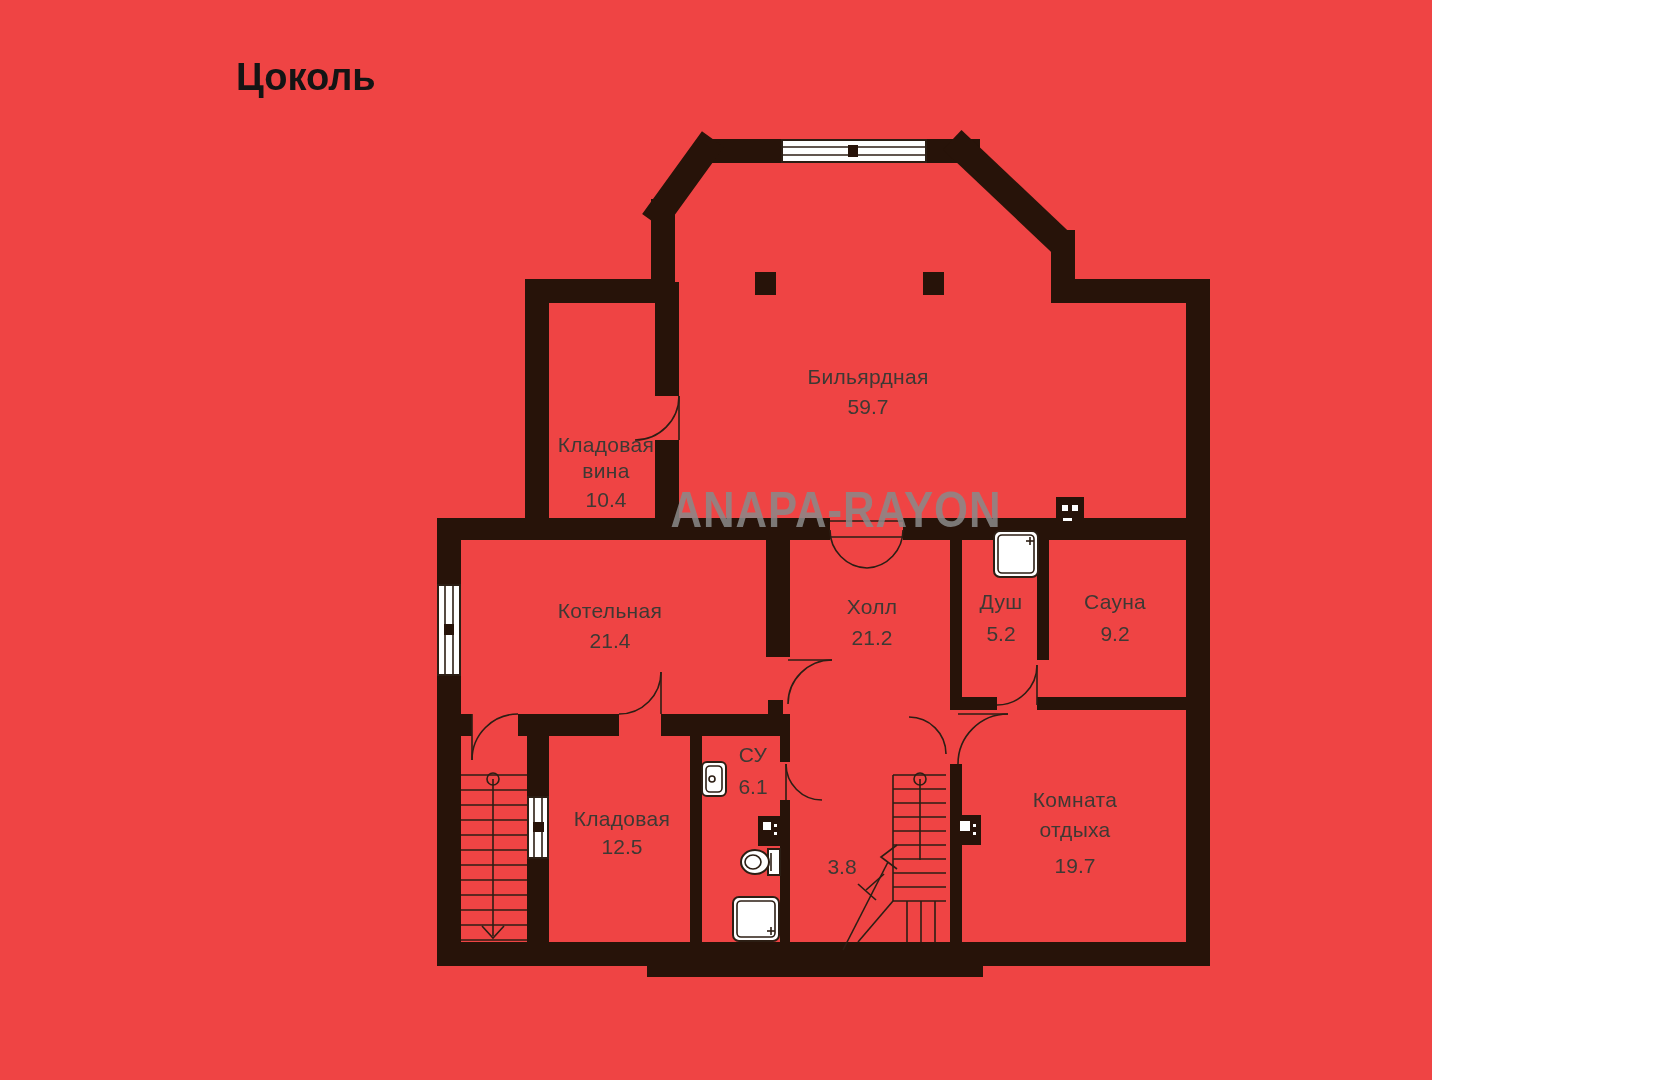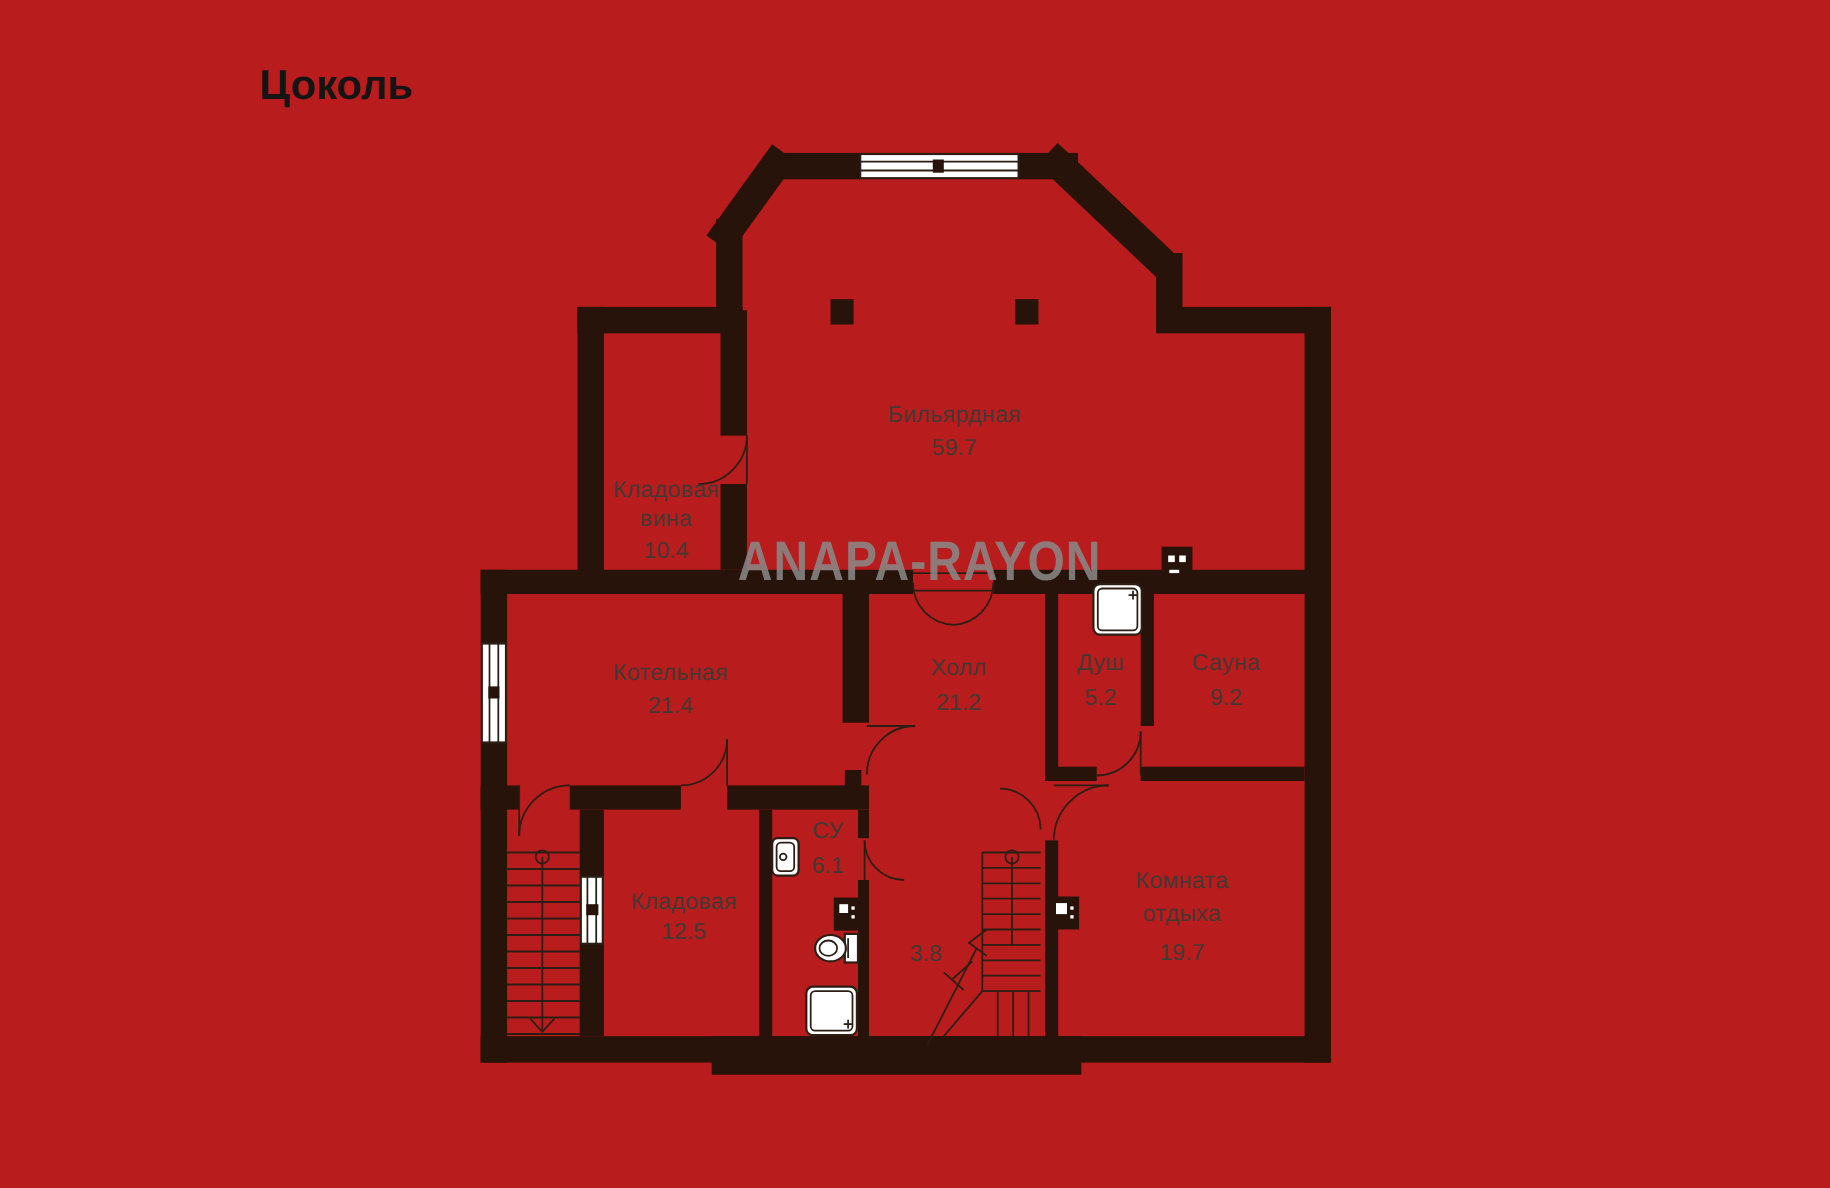--- a/index.html
+++ b/index.html
@@ -1,16 +1,16 @@
 <!DOCTYPE html>
 <html><head>
 <meta charset="utf-8">
 <style>
   html,body{margin:0;padding:0;background:#ffffff;}
-  #stage{position:relative;width:1664px;height:1080px;background:#b91c1c;overflow:hidden;
+  #stage{position:relative;width:1432px;height:1080px;background:#ef4444;overflow:hidden;
          font-family:"Liberation Sans", sans-serif;}
   svg{display:block;}
   text{font-family:"Liberation Sans", sans-serif;fill:#3e3934;}
   .room-label{font-size:21px;letter-spacing:.3px;}
   .room-area{font-size:21px;}
   .title{font-size:38px;font-weight:600;fill:#141414;}
   .watermark{font-size:46px;font-weight:700;fill:#8a8a8a;opacity:.85;letter-spacing:1px;}
   .wall{fill:#271309;stroke:none;}
   .chamfer{stroke:#271309;stroke-width:27;stroke-linecap:square;}
   .thin15{stroke:#2c1e14;stroke-width:1.6;fill:none;}

